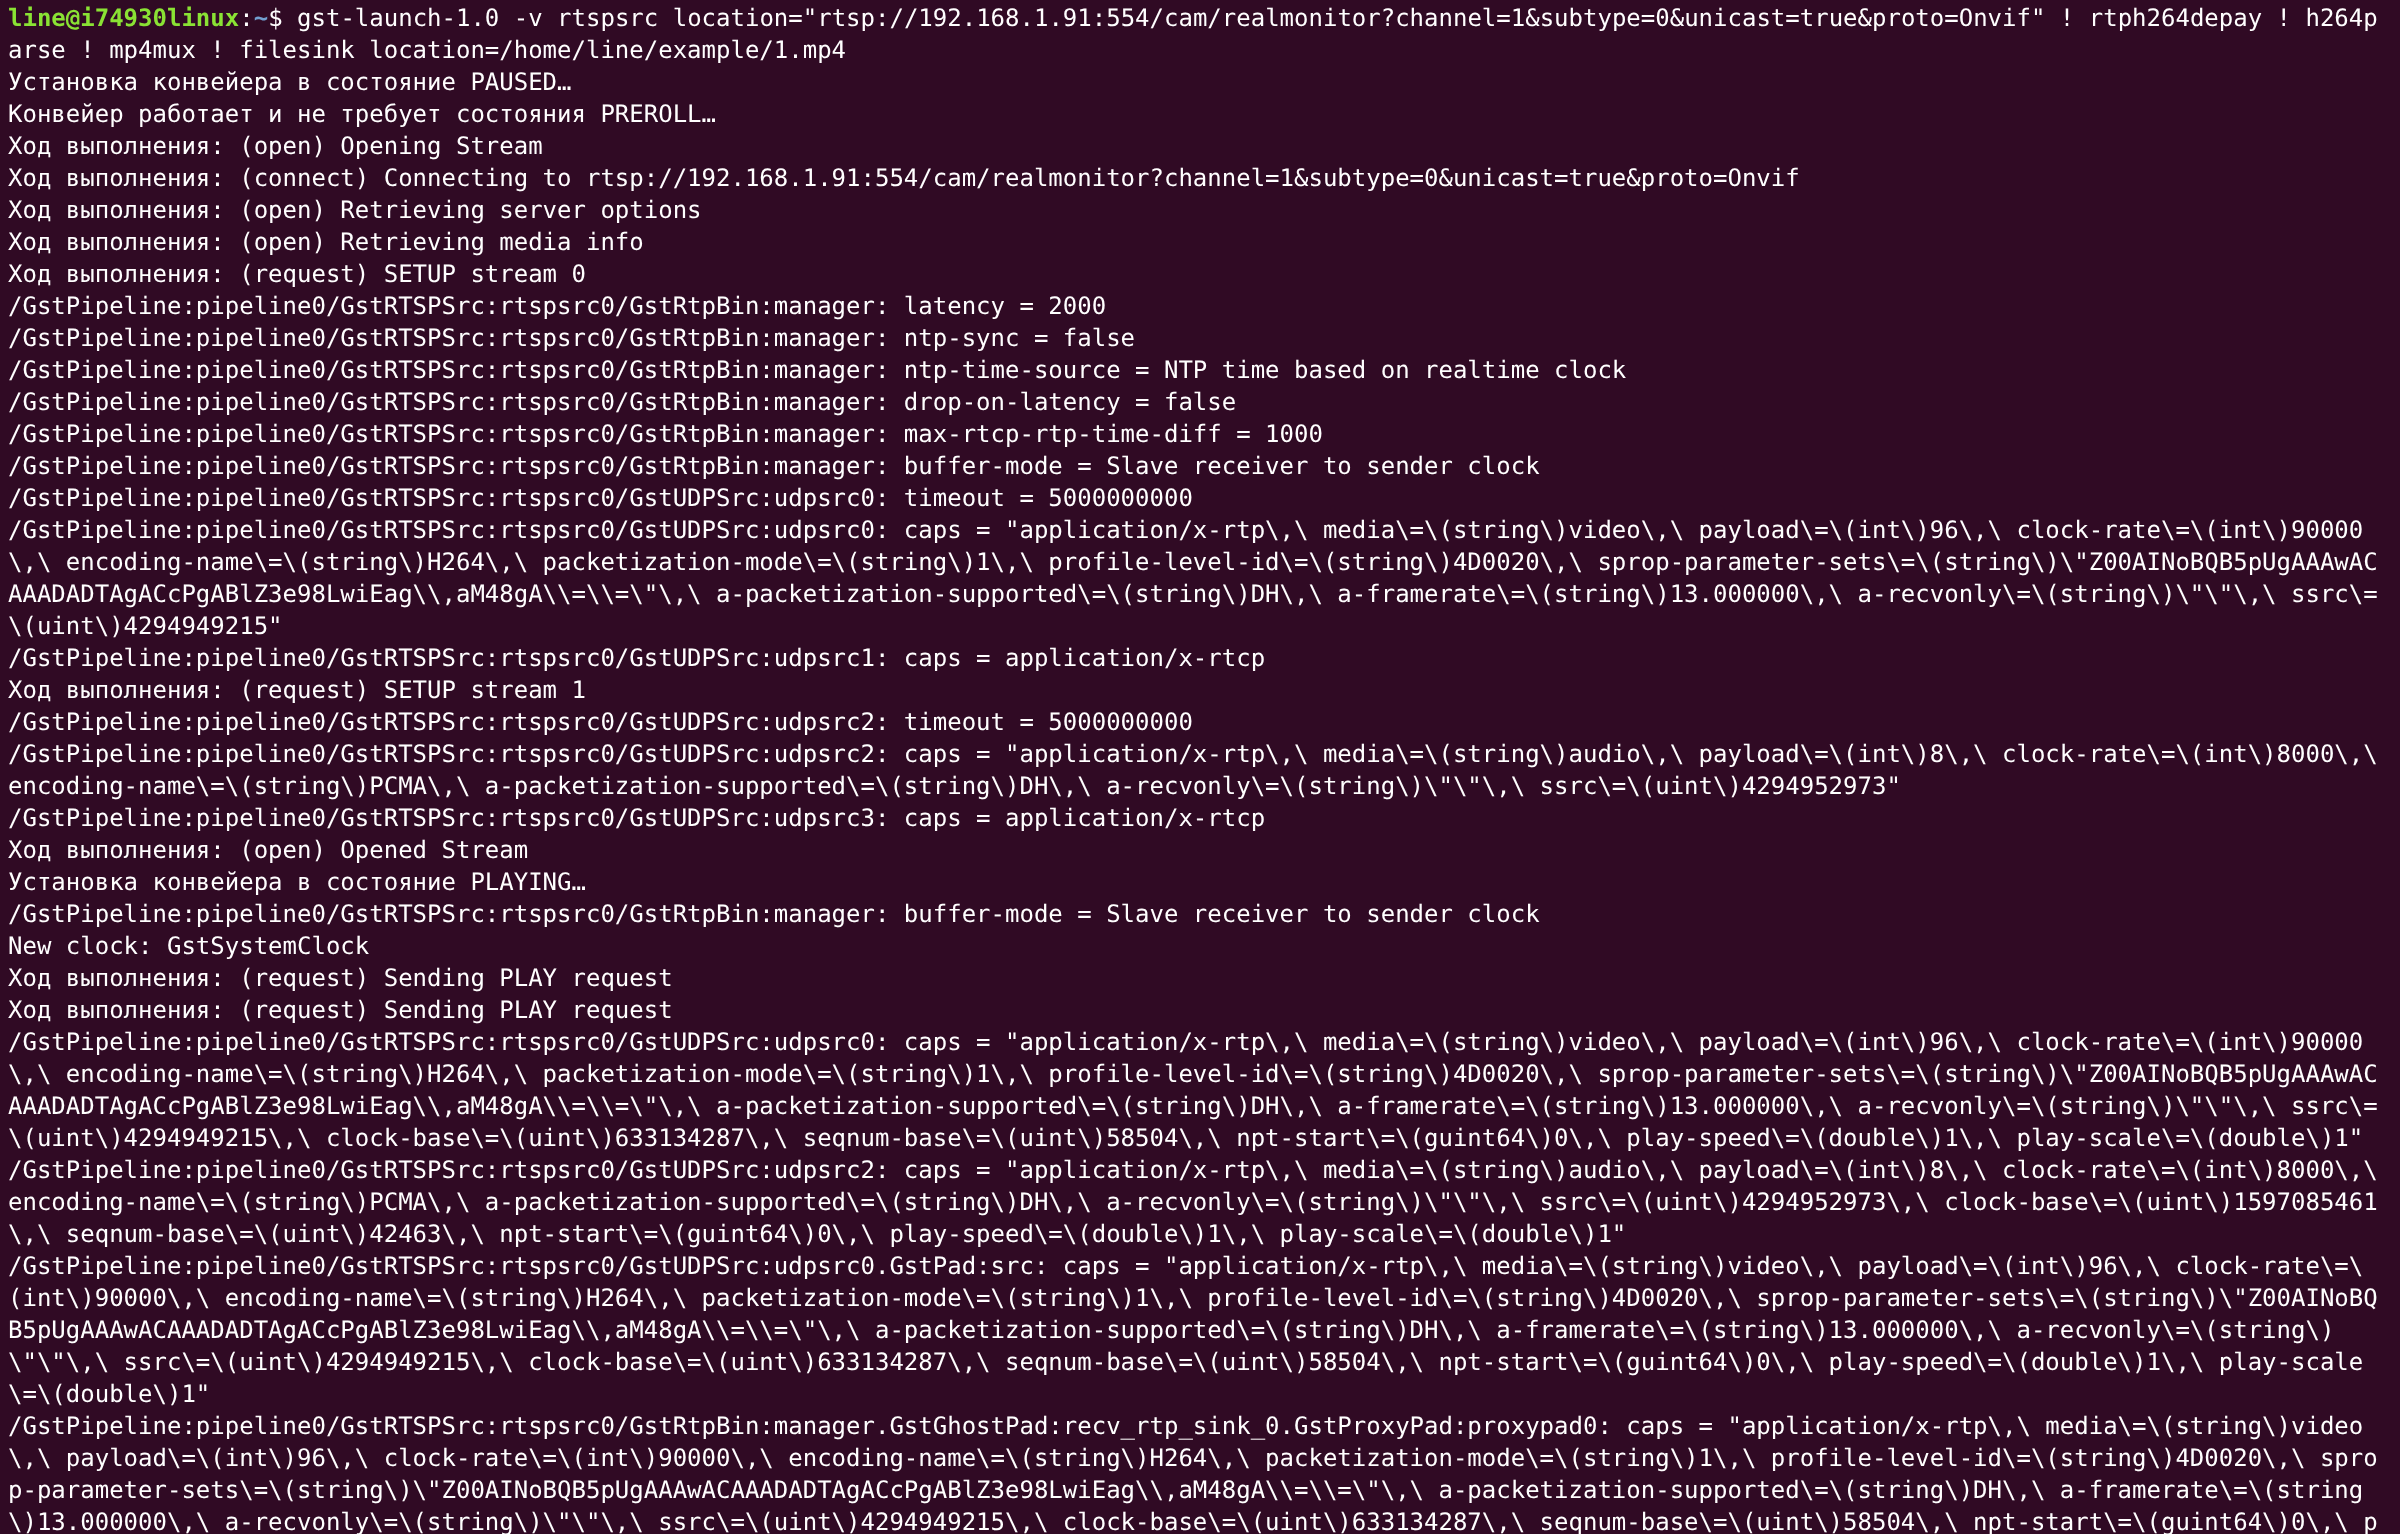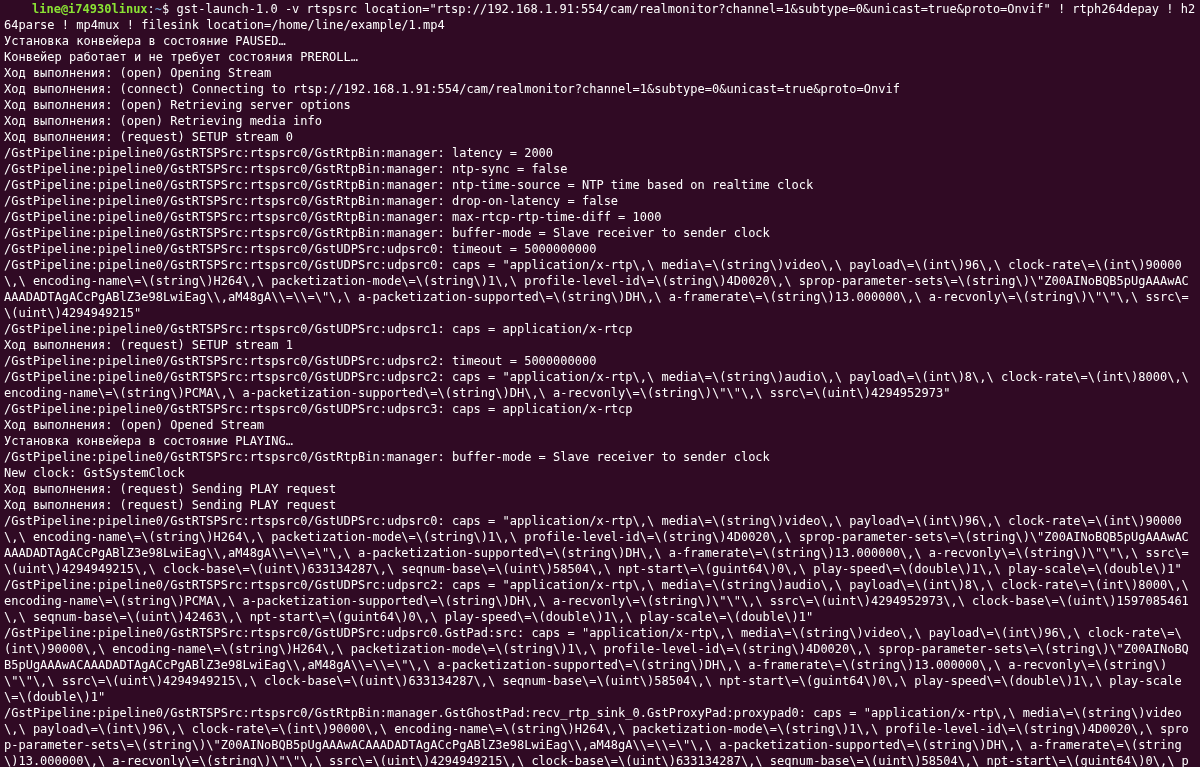--- a/index.html
+++ b/index.html
@@ -13,21 +13,21 @@
   .terminal {
     font-family: "DejaVu Sans Mono", "Ubuntu Mono", Menlo, Consolas, monospace;
     font-size: 12px;
     line-height: 16px;
     color: #ffffff;
     padding: 1px 4px;
     white-space: pre-wrap;
     word-break: break-all;
     letter-spacing: 0;
   }
-  .prompt-user { color: #8AE234; font-weight: bold; margin-left: 28px; }
+  .prompt-user { color: #8AE234; font-weight: bold; }
   .prompt-path { color: #729FCF; font-weight: bold; }
   .prompt-dollar { color: #ffffff; }
 </style>
 </head>
 <body>
 
 <div class="terminal"><span class="prompt-user">line@i74930linux</span><span>:</span><span class="prompt-path">~</span><span class="prompt-dollar">$ </span><span>gst-launch-1.0 -v rtspsrc location="rtsp://192.168.1.91:554/cam/realmonitor?channel=1&amp;subtype=0&amp;unicast=true&amp;proto=Onvif" ! rtph264depay ! h264parse ! mp4mux ! filesink location=/home/line/example/1.mp4</span>
 <div id="lines">Установка конвейера в состояние PAUSED…
 Конвейер работает и не требует состояния PREROLL…
 Ход выполнения: (open) Opening Stream

